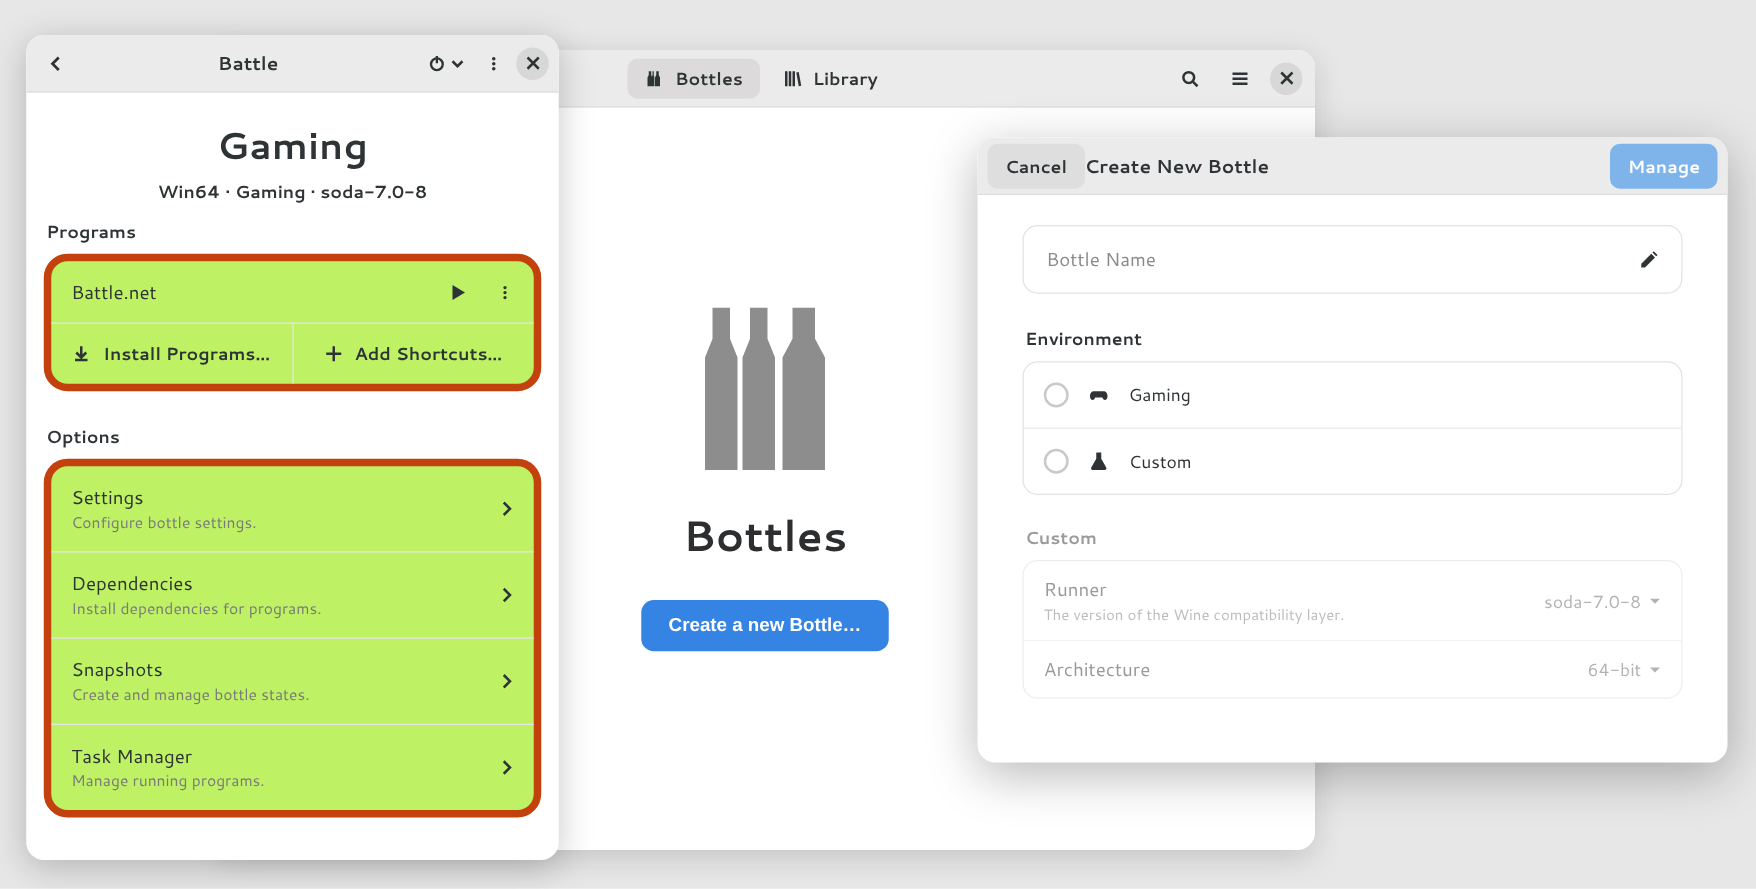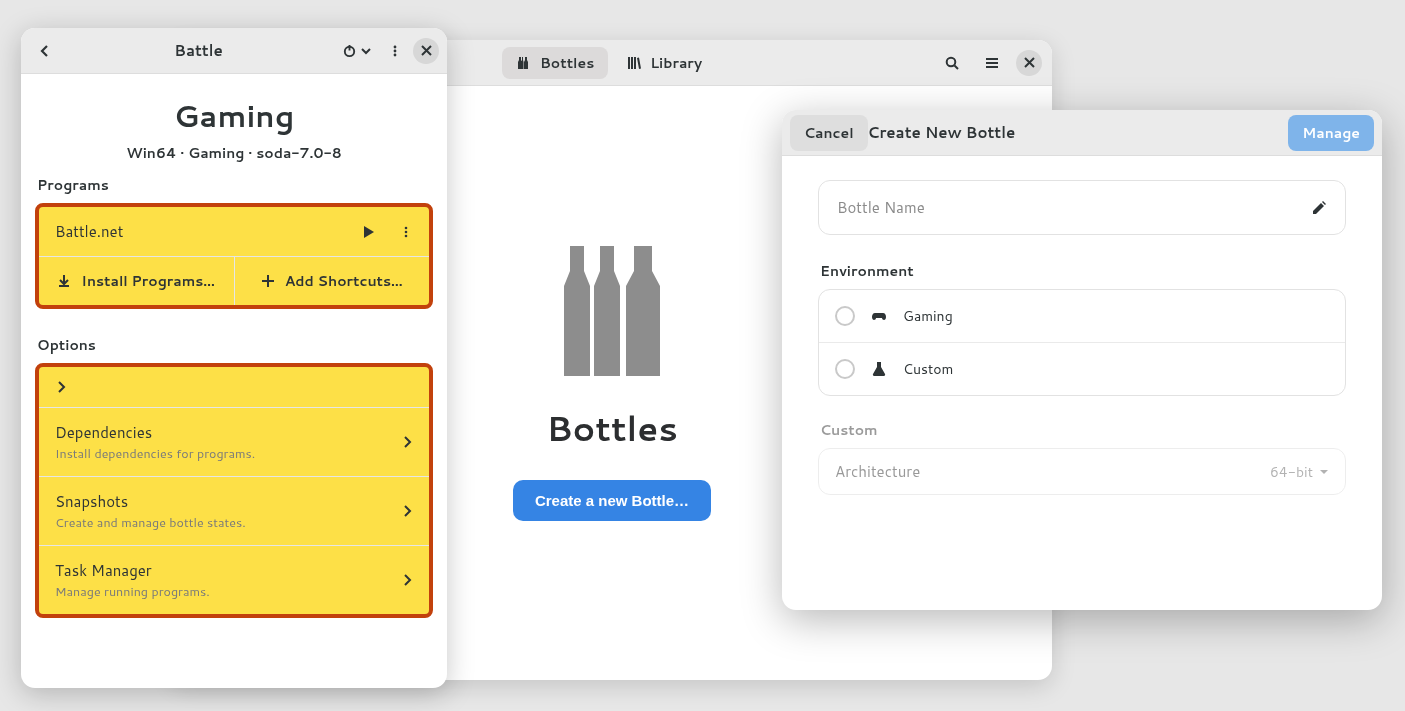--- a/index.html
+++ b/index.html
@@ -180,24 +180,24 @@
     align-items: center;
     justify-content: center;
     cursor: pointer;
   }
   .section-label {
     font-weight: 800;
     font-size: 14px;
     margin: 12px 0 8px 2px;
   }
   .card {
-    border: 4px solid #c2410c;
-    border-radius: 8px;
+    border: 6px solid #c2410c;
+    border-radius: 19px;
     overflow: hidden;
-    background: #fde047;
+    background: #bef264;
   }
   .card-row {
     display: flex;
     align-items: center;
     padding: 14px 16px;
     gap: 12px;
     border-bottom: 1px solid #e6e6e6;
     cursor: pointer;
   }
   .card-row:last-child { border-bottom: none; }
@@ -483,20 +483,24 @@
               </svg>
           </span>
           <span>Add Shortcuts…</span>
         </div>
       </div>
     </div>
 
     <div class="section-label" style="margin-top:26px">Options</div>
     <div class="card">
       <div class="card-row">
+        <div class="grow">
+          <div class="row-title">Settings</div>
+          <div class="row-sub">Configure bottle settings.</div>
+        </div>
         <span>
             <svg width="12" height="12" viewBox="0 0 12 12">
               <path fill="none" stroke="#2e3436" stroke-width="2" d="M4 1l5 5-5 5"></path>
             </svg>
           </span>
       </div>
       <div class="card-row">
         <div class="grow">
           <div class="row-title">Dependencies</div>
           <div class="row-sub">Install dependencies for programs.</div>
@@ -568,20 +572,34 @@
               <path fill="#2e3436" d="M6 1h4v5l4 7c.5 1-.2 2-1.3 2H3.3C2.2 15 1.5 14 2 13l4-7z"></path>
             </svg>
         </span>
         <span>Custom</span>
       </div>
     </div>
 
     <div class="custom-section">
       <div class="custom-label">Custom</div>
       <div class="custom-list">
+        <div class="custom-row">
+          <div class="cr-text">
+            <div class="cr-title">Runner</div>
+            <div class="cr-sub">The version of the Wine compatibility layer.</div>
+          </div>
+          <div class="cr-val">
+            <span>soda-7.0-8</span>
+            <span>
+                <svg width="10" height="10" viewBox="0 0 10 10">
+                  <path d="M1 3l4 4 4-4z" fill="#999"></path>
+                </svg>
+              </span>
+          </div>
+        </div>
         <div class="custom-row">
           <div class="cr-text">
             <div class="cr-title">Architecture</div>
           </div>
           <div class="cr-val">
             <span>64-bit</span>
             <span>
                 <svg width="10" height="10" viewBox="0 0 10 10">
                   <path d="M1 3l4 4 4-4z" fill="#999"></path>
                 </svg>

